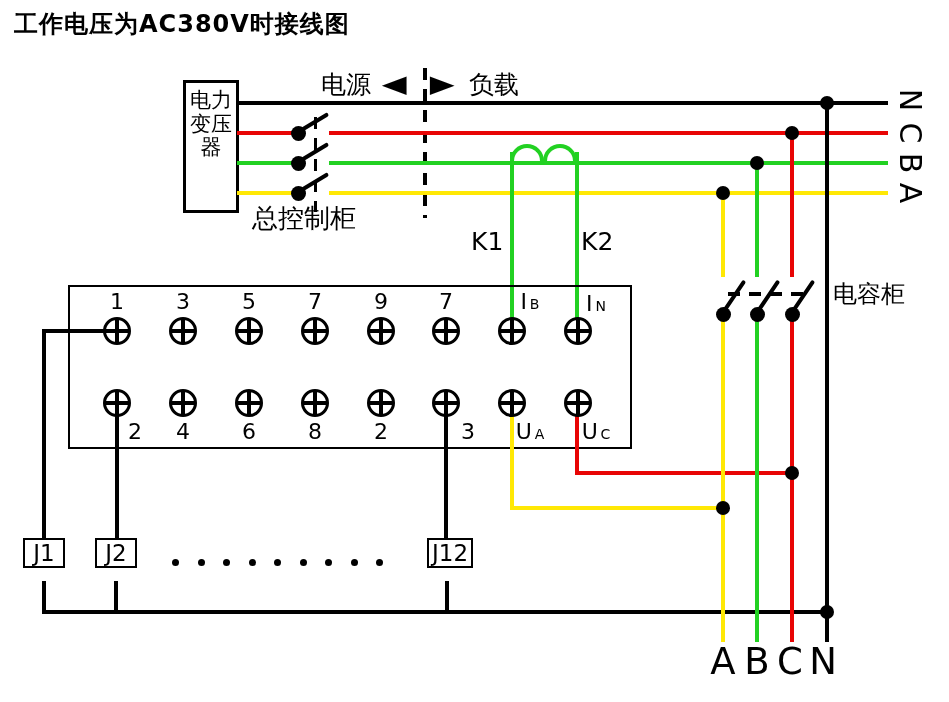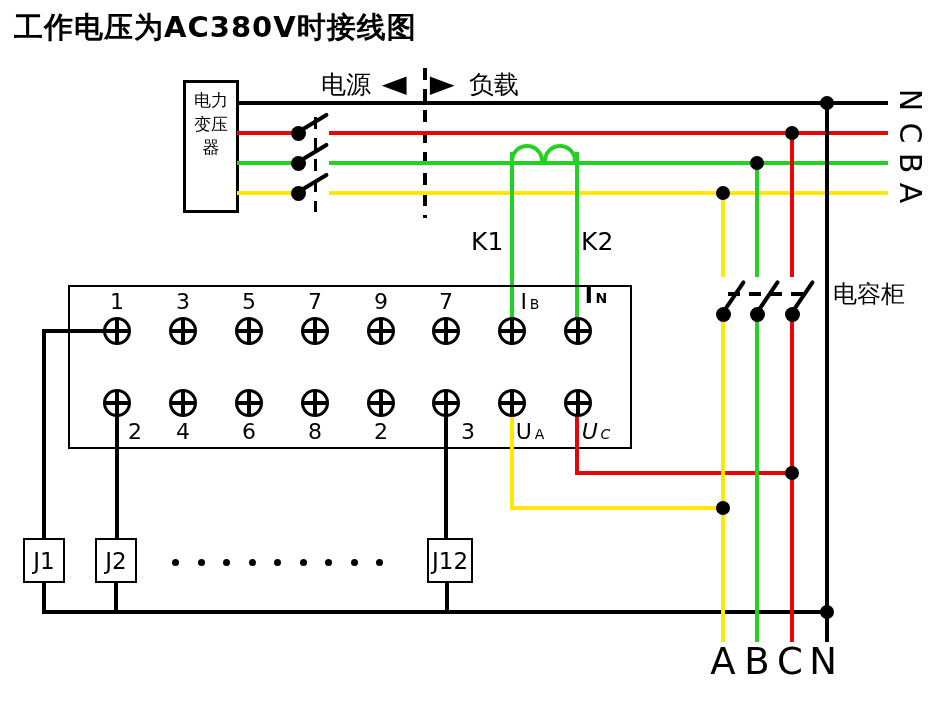--- a/index.html
+++ b/index.html
@@ -13,40 +13,40 @@
   .lbl{position:absolute;white-space:nowrap;line-height:1.1;}
   .blade{position:absolute;height:3.5px;background:#000;transform-origin:0 50%;border-radius:2px;}
   .dashv{position:absolute;width:3.5px;background:repeating-linear-gradient(to bottom,#000 0 12px,transparent 12px 21px);}
   .dashh{position:absolute;height:3.5px;background:repeating-linear-gradient(to right,#000 0 12px,transparent 12px 21px);}
   .boxed{position:absolute;border:3px solid #000;background:#fff;box-sizing:border-box;}
   .term{position:absolute;width:28px;height:28px;border:3px solid #000;border-radius:50%;background:#fff;box-sizing:border-box;}
   .term::before{content:"";position:absolute;left:-1px;right:-1px;top:50%;height:3.5px;margin-top:-1.75px;background:#000;}
   .term::after{content:"";position:absolute;top:-1px;bottom:-1px;left:50%;width:3.5px;margin-left:-1.75px;background:#000;}
   .tlabel{position:absolute;width:52px;text-align:center;font-size:22px;}
   .tlabel .sub{font-size:14px;}
-  .jbox{position:absolute;height:45px;border:2.5px solid #000;background:#fff;box-sizing:border-box;
+  .jbox{position:absolute;height:30px;border:2.5px solid #000;background:#fff;box-sizing:border-box;
         display:flex;align-items:center;justify-content:center;font-size:23px;}
   .arc{position:absolute;width:34px;height:18px;border:4px solid #000;border-bottom:none;
        border-radius:17px 17px 0 0;box-sizing:border-box;background:transparent;}
   .rletter{position:absolute;width:36px;height:32px;display:flex;align-items:center;justify-content:center;
            font-size:30px;transform:rotate(90deg);}
   .bletter{position:absolute;width:40px;text-align:center;font-size:37px;}
-  .title{position:absolute;left:14px;top:8px;font-size:29px;font-weight:bold;letter-spacing:1px;}
+  .title{position:absolute;left:14px;top:8px;font-size:24px;font-weight:bold;letter-spacing:1px;}
   .arrow{position:absolute;font-size:24px;line-height:1;transform:scaleX(1.35);}
   .smalldot{position:absolute;width:7px;height:7px;background:#000;border-radius:50%;}
 </style>
 </head>
 <body>
 
 <div id="stage">
 
   <div class="title">工作电压为AC380V时接线图</div>
 
   <div class="boxed" style="left:183px;top:80px;width:56px;height:133px;">
-    <div class="lbl" style="position:absolute;left:0;right:0;top:6px;font-size:17px;line-height:23.5px;text-align:center;
+    <div class="lbl" style="position:absolute;left:0;right:0;top:6px;font-size:21px;line-height:23.5px;text-align:center;
                 white-space:normal;word-break:break-all;">电力变压器</div>
   </div>
 
   <div class="lbl" style="left:321px;top:71px;font-size:25px;">电源</div>
   <div class="arrow" style="left:385px;top:72px;">◀</div>
   <div class="dashv" style="left:423px;top:68px;height:150px;"></div>
   <div class="arrow" style="left:433px;top:72px;">▶</div>
   <div class="lbl" style="left:469px;top:71px;font-size:25px;">负载</div>
 
   <div class="line" style="left:237px;top:101px;width:651px;height:4px;"></div>
@@ -57,20 +57,21 @@
   <div class="line" style="left: 237px; top: 191px; width: 62px; height: 4px; background: rgb(255, 232, 5);"></div>
   <div class="line" style="left: 329px; top: 191px; width: 559px; height: 4px; background: rgb(255, 232, 5);"></div>
 
   <div class="blade" style="left:298px;top:130px;width:35px;transform:rotate(-31deg);"></div>
   <div class="blade" style="left:298px;top:160px;width:35px;transform:rotate(-31deg);"></div>
   <div class="blade" style="left:298px;top:190px;width:35px;transform:rotate(-31deg);"></div>
   <div class="dot" style="left:291px;top:126px;width:15px;height:15px;"></div>
   <div class="dot" style="left:291px;top:156px;width:15px;height:15px;"></div>
   <div class="dot" style="left:291px;top:186px;width:15px;height:15px;"></div>
   <div class="dashv" style="left:314px;top:117px;height:95px;width:3px;"></div>
+  <div class="lbl" style="left:252px;top:204px;font-size:26px;">总控制柜</div>
 
   <div class="arc" style="left: 510px; top: 144px; border-color: rgb(34, 209, 34);"></div>
   <div class="arc" style="left: 543px; top: 144px; border-color: rgb(34, 209, 34);"></div>
   <div class="line" style="left: 510px; top: 152px; width: 4px; height: 166px; background: rgb(34, 209, 34);"></div>
   <div class="line" style="left: 575px; top: 152px; width: 4px; height: 166px; background: rgb(34, 209, 34);"></div>
   <div class="lbl" style="left:471px;top:228px;font-size:25px;">K1</div>
   <div class="lbl" style="left:581px;top:228px;font-size:25px;">K2</div>
 
   <div class="abs" style="left:68px;top:285px;width:564px;height:164px;border:2.5px solid #000;box-sizing:border-box;"></div>
 
@@ -132,37 +133,37 @@
     <div class="tlabel" style="left: 223px; top: 289px;"><span>5</span></div>
     <div class="term" style="left: 301px; top: 317px;"></div>
     <div class="tlabel" style="left: 289px; top: 289px;"><span>7</span></div>
     <div class="term" style="left: 367px; top: 317px;"></div>
     <div class="tlabel" style="left: 355px; top: 289px;"><span>9</span></div>
     <div class="term" style="left: 432px; top: 317px;"></div>
     <div class="tlabel" style="left: 420px; top: 289px;"><span>7</span></div>
     <div class="term" style="left: 498px; top: 317px;"></div>
     <div class="tlabel" style="left: 504px; top: 289px;"><span>I</span><span class="sub"> B</span></div>
     <div class="term" style="left: 564px; top: 317px;"></div>
-    <div class="tlabel" style="left: 570px; top: 283px; font-weight: bold;"><span>I</span><span class="sub"> N</span></div>
+    <div class="tlabel" style="left: 570px; top: 291px;"><span>I</span><span class="sub"> N</span></div>
     <div class="term" style="left: 103px; top: 389px;"></div>
     <div class="tlabel" style="left: 109px; top: 419px;"><span>2</span></div>
     <div class="term" style="left: 169px; top: 389px;"></div>
     <div class="tlabel" style="left: 157px; top: 419px;"><span>4</span></div>
     <div class="term" style="left: 235px; top: 389px;"></div>
     <div class="tlabel" style="left: 223px; top: 419px;"><span>6</span></div>
     <div class="term" style="left: 301px; top: 389px;"></div>
     <div class="tlabel" style="left: 289px; top: 419px;"><span>8</span></div>
     <div class="term" style="left: 367px; top: 389px;"></div>
     <div class="tlabel" style="left: 355px; top: 419px;"><span>2</span></div>
     <div class="term" style="left: 432px; top: 389px;"></div>
     <div class="tlabel" style="left: 442px; top: 419px;"><span>3</span></div>
     <div class="term" style="left: 498px; top: 389px;"></div>
     <div class="tlabel" style="left: 504px; top: 419px;"><span>U</span><span class="sub"> A</span></div>
     <div class="term" style="left: 564px; top: 389px;"></div>
-    <div class="tlabel" style="left: 570px; top: 419px; font-style: italic;"><span>U</span><span class="sub"> C</span></div>
+    <div class="tlabel" style="left: 570px; top: 419px;"><span>U</span><span class="sub"> C</span></div>
     <div class="smalldot" style="left: 172px; top: 559px;"></div>
     <div class="smalldot" style="left: 197.5px; top: 559px;"></div>
     <div class="smalldot" style="left: 223px; top: 559px;"></div>
     <div class="smalldot" style="left: 248.5px; top: 559px;"></div>
     <div class="smalldot" style="left: 274px; top: 559px;"></div>
     <div class="smalldot" style="left: 299.5px; top: 559px;"></div>
     <div class="smalldot" style="left: 325px; top: 559px;"></div>
     <div class="smalldot" style="left: 350.5px; top: 559px;"></div>
     <div class="smalldot" style="left: 376px; top: 559px;"></div>
     <div class="rletter" style="left: 893px; top: 84px;">N</div>

